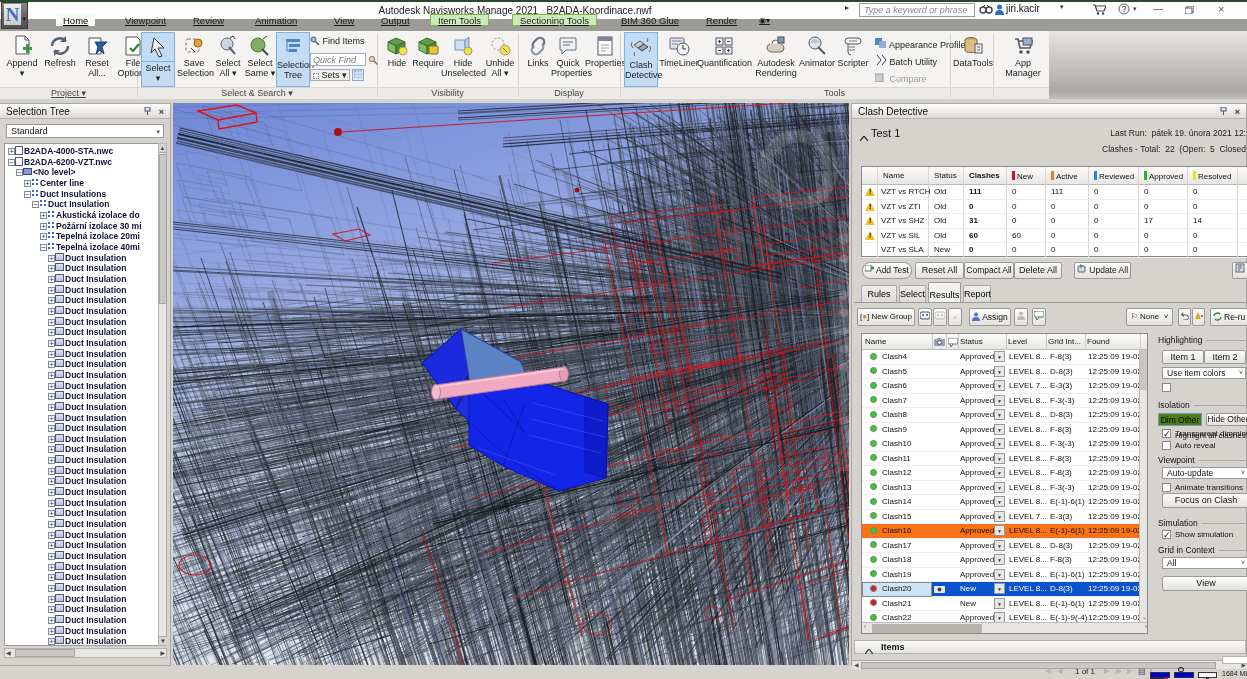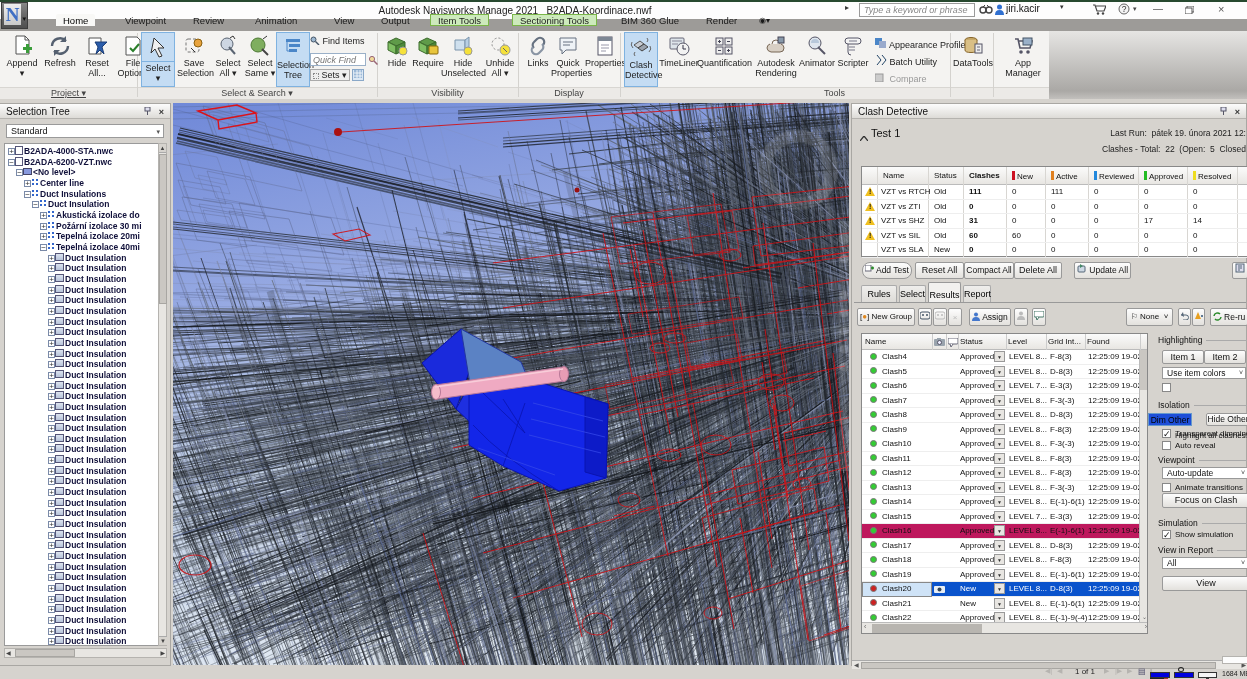--- a/index.html
+++ b/index.html
@@ -10,21 +10,21 @@
 #title{width:1030px;text-align:center;font-size:10px;color:#222;line-height:17px;}
 #nlogo{left:1px;top:2px;width:27px;height:27px;background:linear-gradient(#888,#6a6a6a 45%,#4f4f4f);border:1px solid #3c3c3c;z-index:10;}
 #nlogo .inner{position:absolute;left:2px;top:1px;width:17px;height:21px;background:linear-gradient(#efefef,#c9c9c9);color:#3f6fc4;font-weight:bold;font-size:19px;line-height:21px;text-align:center;font-family:"Liberation Serif",serif;}
 #nlogo .arr{position:absolute;right:1px;top:12px;color:#111;font-size:7px;}
 
 .tbright{top:3px;height:15px;font-size:10px;color:#333;}
 #searchbox{left:859px;top:3px;width:116px;height:14px;background:#fff;border:1px solid #9a9a9a;font-style:italic;color:#888;font-size:9px;line-height:12px;padding-left:4px;}
 
 #tabrow{left:0;top:19px;width:1247px;height:12px;background:#9d9b98;}
 #tabrow2{left:0;top:26px;width:1247px;height:5px;background:#9d9b98;}
-.tab{position:absolute;top:14px;height:12px;line-height:13px;font-size:9.5px;color:#1a1a1a;padding:0 7px;}
+.tab{position:absolute;top:14px;height:12px;line-height:13px;font-size:9.5px;color:#1a1a1a;padding:0 7px;text-decoration:underline;}
 .tab.active{background:#f8f8f6;color:#000;border-radius:2px 2px 0 0;}
 .tab.green{background:#cdeabc;border:1px solid #7ab648;line-height:11px;}
 
 #ribbon{left:0;top:31px;width:1247px;height:56px;background:#f4f3f1;}
 #ribbonempty{left:1049px;top:31px;width:198px;height:68px;background:linear-gradient(#e6e5e3,#aaa8a5 88%,#c2c0bd);}
 #grouplabels{left:0;top:87px;width:1049px;height:12px;background:#eceae7;border-top:1px solid #d8d6d2;}
 .glabel{position:absolute;top:88px;height:11px;font-size:9px;color:#444;line-height:11px;}
 .gsep{position:absolute;top:33px;height:64px;width:1px;background:#d4d2ce;}
 .rbtn{position:absolute;top:33px;width:34px;height:53px;font-size:9px;color:#222;text-align:center;}
 .rbtn .ic{display:block;margin:1px auto 0;width:24px;height:24px;}
@@ -1081,21 +1081,21 @@
         </div>
         <div style="position:absolute;left:0;top:175.5px;width:100%;height:14.5px;background:#ffffff;color:#111;border-bottom:1px solid #eee;">
           <span style="position:absolute;left:8px;top:2.5px;width:7px;height:7px;border-radius:50%;background:#33cc33;border:1px solid #777;"></span>
           <span style="position:absolute;left:20px;top:2px;color:#111;">Clash15</span>
           <span style="position:absolute;left:98px;top:2px;">Approved</span>
           <span style="position:absolute;left:132px;top:1px;width:11px;height:11px;background:#e8e6e2;border:1px solid #999;color:#333;font-size:5px;text-align:center;line-height:10px;">▼</span>
           <span style="position:absolute;left:147px;top:2px;">LEVEL 7...</span>
           <span style="position:absolute;left:188px;top:2px;">E-3(3)</span>
           <span style="position:absolute;left:226px;top:2px;white-space:nowrap;">12:25:09 19-02</span>
         </div>
-        <div style="position:absolute;left:0;top:190.0px;width:100%;height:14.5px;background:#be185d;color:#111;border-bottom:1px solid #eee;">
+        <div style="position:absolute;left:0;top:190.0px;width:100%;height:14.5px;background:#f97316;color:#111;border-bottom:1px solid #eee;">
           <span style="position:absolute;left:8px;top:2.5px;width:7px;height:7px;border-radius:50%;background:#33cc33;border:1px solid #777;"></span>
           <span style="position:absolute;left:20px;top:2px;color:#111;">Clash16</span>
           <span style="position:absolute;left:98px;top:2px;">Approved</span>
           <span style="position:absolute;left:132px;top:1px;width:11px;height:11px;background:#e8e6e2;border:1px solid #999;color:#333;font-size:5px;text-align:center;line-height:10px;">▼</span>
           <span style="position:absolute;left:147px;top:2px;">LEVEL 8...</span>
           <span style="position:absolute;left:188px;top:2px;">E(-1)-6(1)</span>
           <span style="position:absolute;left:226px;top:2px;white-space:nowrap;">12:25:09 19-02</span>
         </div>
         <div style="position:absolute;left:0;top:204.5px;width:100%;height:14.5px;background:#ffffff;color:#111;border-bottom:1px solid #eee;">
           <span style="position:absolute;left:8px;top:2.5px;width:7px;height:7px;border-radius:50%;background:#33cc33;border:1px solid #777;"></span>
@@ -1168,40 +1168,46 @@
       </div>
       <div style="position:absolute;left:306px;top:236px;width:90px;height:1px;border-top:1px solid #aaa;"></div>
       <div style="position:absolute;left:306px;top:231px;background:#d6d3ce;padding-right:4px;font-size:8.5px;color:#111;">Highlighting</div>
       <div style="position:absolute;left:310px;top:246px;width:42px;height:14px;background:linear-gradient(#fdfdfd,#e3e1dd);border:1px solid #999;border-radius:2px;font-size:9px;color:#111;text-align:center;line-height:12px;">Item 1</div>
       <div style="position:absolute;left:352px;top:246px;width:42px;height:14px;background:linear-gradient(#fdfdfd,#e3e1dd);border:1px solid #999;border-radius:2px;font-size:9px;color:#111;text-align:center;line-height:12px;">Item 2</div>
       <div style="position:absolute;left:310px;top:263px;width:84px;height:12px;background:#fff;border:1px solid #999;font-size:8.5px;line-height:10px;padding-left:4px;color:#111;">Use item colors<span style="position:absolute;right:2px;top:0;color:#444;font-size:7px;">˅</span></div>
       <div style="position:absolute;left:310px;top:279px;width:9px;height:9px;background:#fff;border:1px solid #888;font-size:9px;line-height:8px;color:#111;text-align:center;"></div>
       <div style="position:absolute;left:323px;top:279px;font-size:8px;color:#111;white-space:nowrap;margin-top:48px;">Highlight all clashes</div>
       <div style="position:absolute;left:306px;top:301px;width:90px;height:1px;border-top:1px solid #aaa;"></div>
       <div style="position:absolute;left:306px;top:296px;background:#d6d3ce;padding-right:4px;font-size:8.5px;color:#111;">Isolation</div>
-      <div style="position:absolute;left:296px;top:309px;width:44px;height:13px;background:#1d4ed8;border:1px solid #6699cc;font-size:8.5px;text-align:center;line-height:12px;">Dim Other</div>
+      <div style="position:absolute;left:306px;top:309px;width:44px;height:13px;background:#4d7c0f;border:1px solid #6699cc;font-size:8.5px;text-align:center;line-height:12px;">Dim Other</div>
       <div style="position:absolute;left:354px;top:309px;width:44px;height:13px;background:linear-gradient(#fdfdfd,#e3e1dd);border:1px solid #999;border-radius:2px;font-size:9px;color:#111;text-align:center;line-height:11px;font-size:8.5px;">Hide Other</div>
       <div style="position:absolute;left:310px;top:325px;width:9px;height:9px;background:#fff;border:1px solid #888;font-size:9px;line-height:8px;color:#111;text-align:center;">✓</div>
       <div style="position:absolute;left:323px;top:325px;font-size:8px;color:#111;white-space:nowrap;">Transparent dimming</div>
       <div style="position:absolute;left:310px;top:337px;width:9px;height:9px;background:#fff;border:1px solid #888;font-size:9px;line-height:8px;color:#111;text-align:center;"></div>
       <div style="position:absolute;left:323px;top:337px;font-size:8px;color:#111;white-space:nowrap;">Auto reveal</div>
       <div style="position:absolute;left:306px;top:356px;width:90px;height:1px;border-top:1px solid #aaa;"></div>
       <div style="position:absolute;left:306px;top:351px;background:#d6d3ce;padding-right:4px;font-size:8.5px;color:#111;">Viewpoint</div>
       <div style="position:absolute;left:310px;top:363px;width:86px;height:12px;background:#fff;border:1px solid #999;font-size:8.5px;line-height:10px;padding-left:4px;color:#111;">Auto-update<span style="position:absolute;right:2px;top:0;color:#444;font-size:7px;">˅</span></div>
       <div style="position:absolute;left:310px;top:379px;width:9px;height:9px;background:#fff;border:1px solid #888;font-size:9px;line-height:8px;color:#111;text-align:center;"></div>
       <div style="position:absolute;left:323px;top:379px;font-size:8px;color:#111;white-space:nowrap;">Animate transitions</div>
       <div style="position:absolute;left:310px;top:389px;width:88px;height:15px;background:linear-gradient(#fdfdfd,#e3e1dd);border:1px solid #999;border-radius:2px;font-size:9px;color:#111;text-align:center;line-height:13px;">Focus on Clash</div>
       <div style="position:absolute;left:306px;top:419px;width:90px;height:1px;border-top:1px solid #aaa;"></div>
       <div style="position:absolute;left:306px;top:414px;background:#d6d3ce;padding-right:4px;font-size:8.5px;color:#111;">Simulation</div>
       <div style="position:absolute;left:310px;top:426px;width:9px;height:9px;background:#fff;border:1px solid #888;font-size:9px;line-height:8px;color:#111;text-align:center;">✓</div>
       <div style="position:absolute;left:323px;top:426px;font-size:8px;color:#111;white-space:nowrap;">Show simulation</div>
       <div style="position:absolute;left:306px;top:446px;width:90px;height:1px;border-top:1px solid #aaa;"></div>
-      <div style="position:absolute;left:306px;top:441px;background:#d6d3ce;padding-right:4px;font-size:8.5px;color:#111;">View in Report</div>
+      <div style="position:absolute;left:306px;top:441px;background:#d6d3ce;padding-right:4px;font-size:8.5px;color:#111;">Grid in Context</div>
       <div style="position:absolute;left:310px;top:453px;width:86px;height:12px;background:#fff;border:1px solid #999;font-size:8.5px;line-height:10px;padding-left:4px;color:#111;">All<span style="position:absolute;right:2px;top:0;color:#444;font-size:7px;">˅</span></div>
       <div style="position:absolute;left:310px;top:472px;width:88px;height:15px;background:linear-gradient(#fdfdfd,#e3e1dd);border:1px solid #999;border-radius:2px;font-size:9px;color:#111;text-align:center;line-height:13px;">View</div>
+      <div style="position:absolute;left:2px;top:536px;width:392px;height:14px;background:linear-gradient(#fafaf9,#e5e3df);border:1px solid #b5b3af;font-size:9px;color:#111;">
+        <span style="position:absolute;left:10px;top:5px;"><svg width="8" height="5" viewBox="0 0 8 5">
+            <path d="M0 5L4 0l4 5" fill="none" stroke="#333" stroke-width="1.2"></path>
+          </svg></span>
+        <span style="position:absolute;left:26px;top:1px;font-weight:bold;">Items</span>
+      </div>
       <div style="position:absolute;left:0px;top:556px;width:396px;height:9px;background:#e8e6e2;border-top:1px solid #aaa;">
         <span style="position:absolute;left:2px;font-size:6px;color:#555;line-height:9px;">◀</span>
         <div style="position:absolute;left:9px;top:1px;width:355px;height:7px;background:#cac7c2;border:1px solid #a8a6a2;"></div>
         <span style="position:absolute;right:2px;font-size:6px;color:#555;line-height:9px;">▶</span>
         <div style="position:absolute;right:0px;top:-5px;width:26px;height:8px;background:#fcfcfc;border:1px solid #b5b3af;"></div>
       </div>
     </div>
 <div class="abs" style="left:1042px;top:667px;width:205px;height:12px;font-size:8px;color:#999;">
       <span style="position:absolute;left:3px;color:#b6b4b0;font-size:7px;">◀|</span>
       <span style="position:absolute;left:15px;color:#b6b4b0;font-size:7px;">◀</span>

